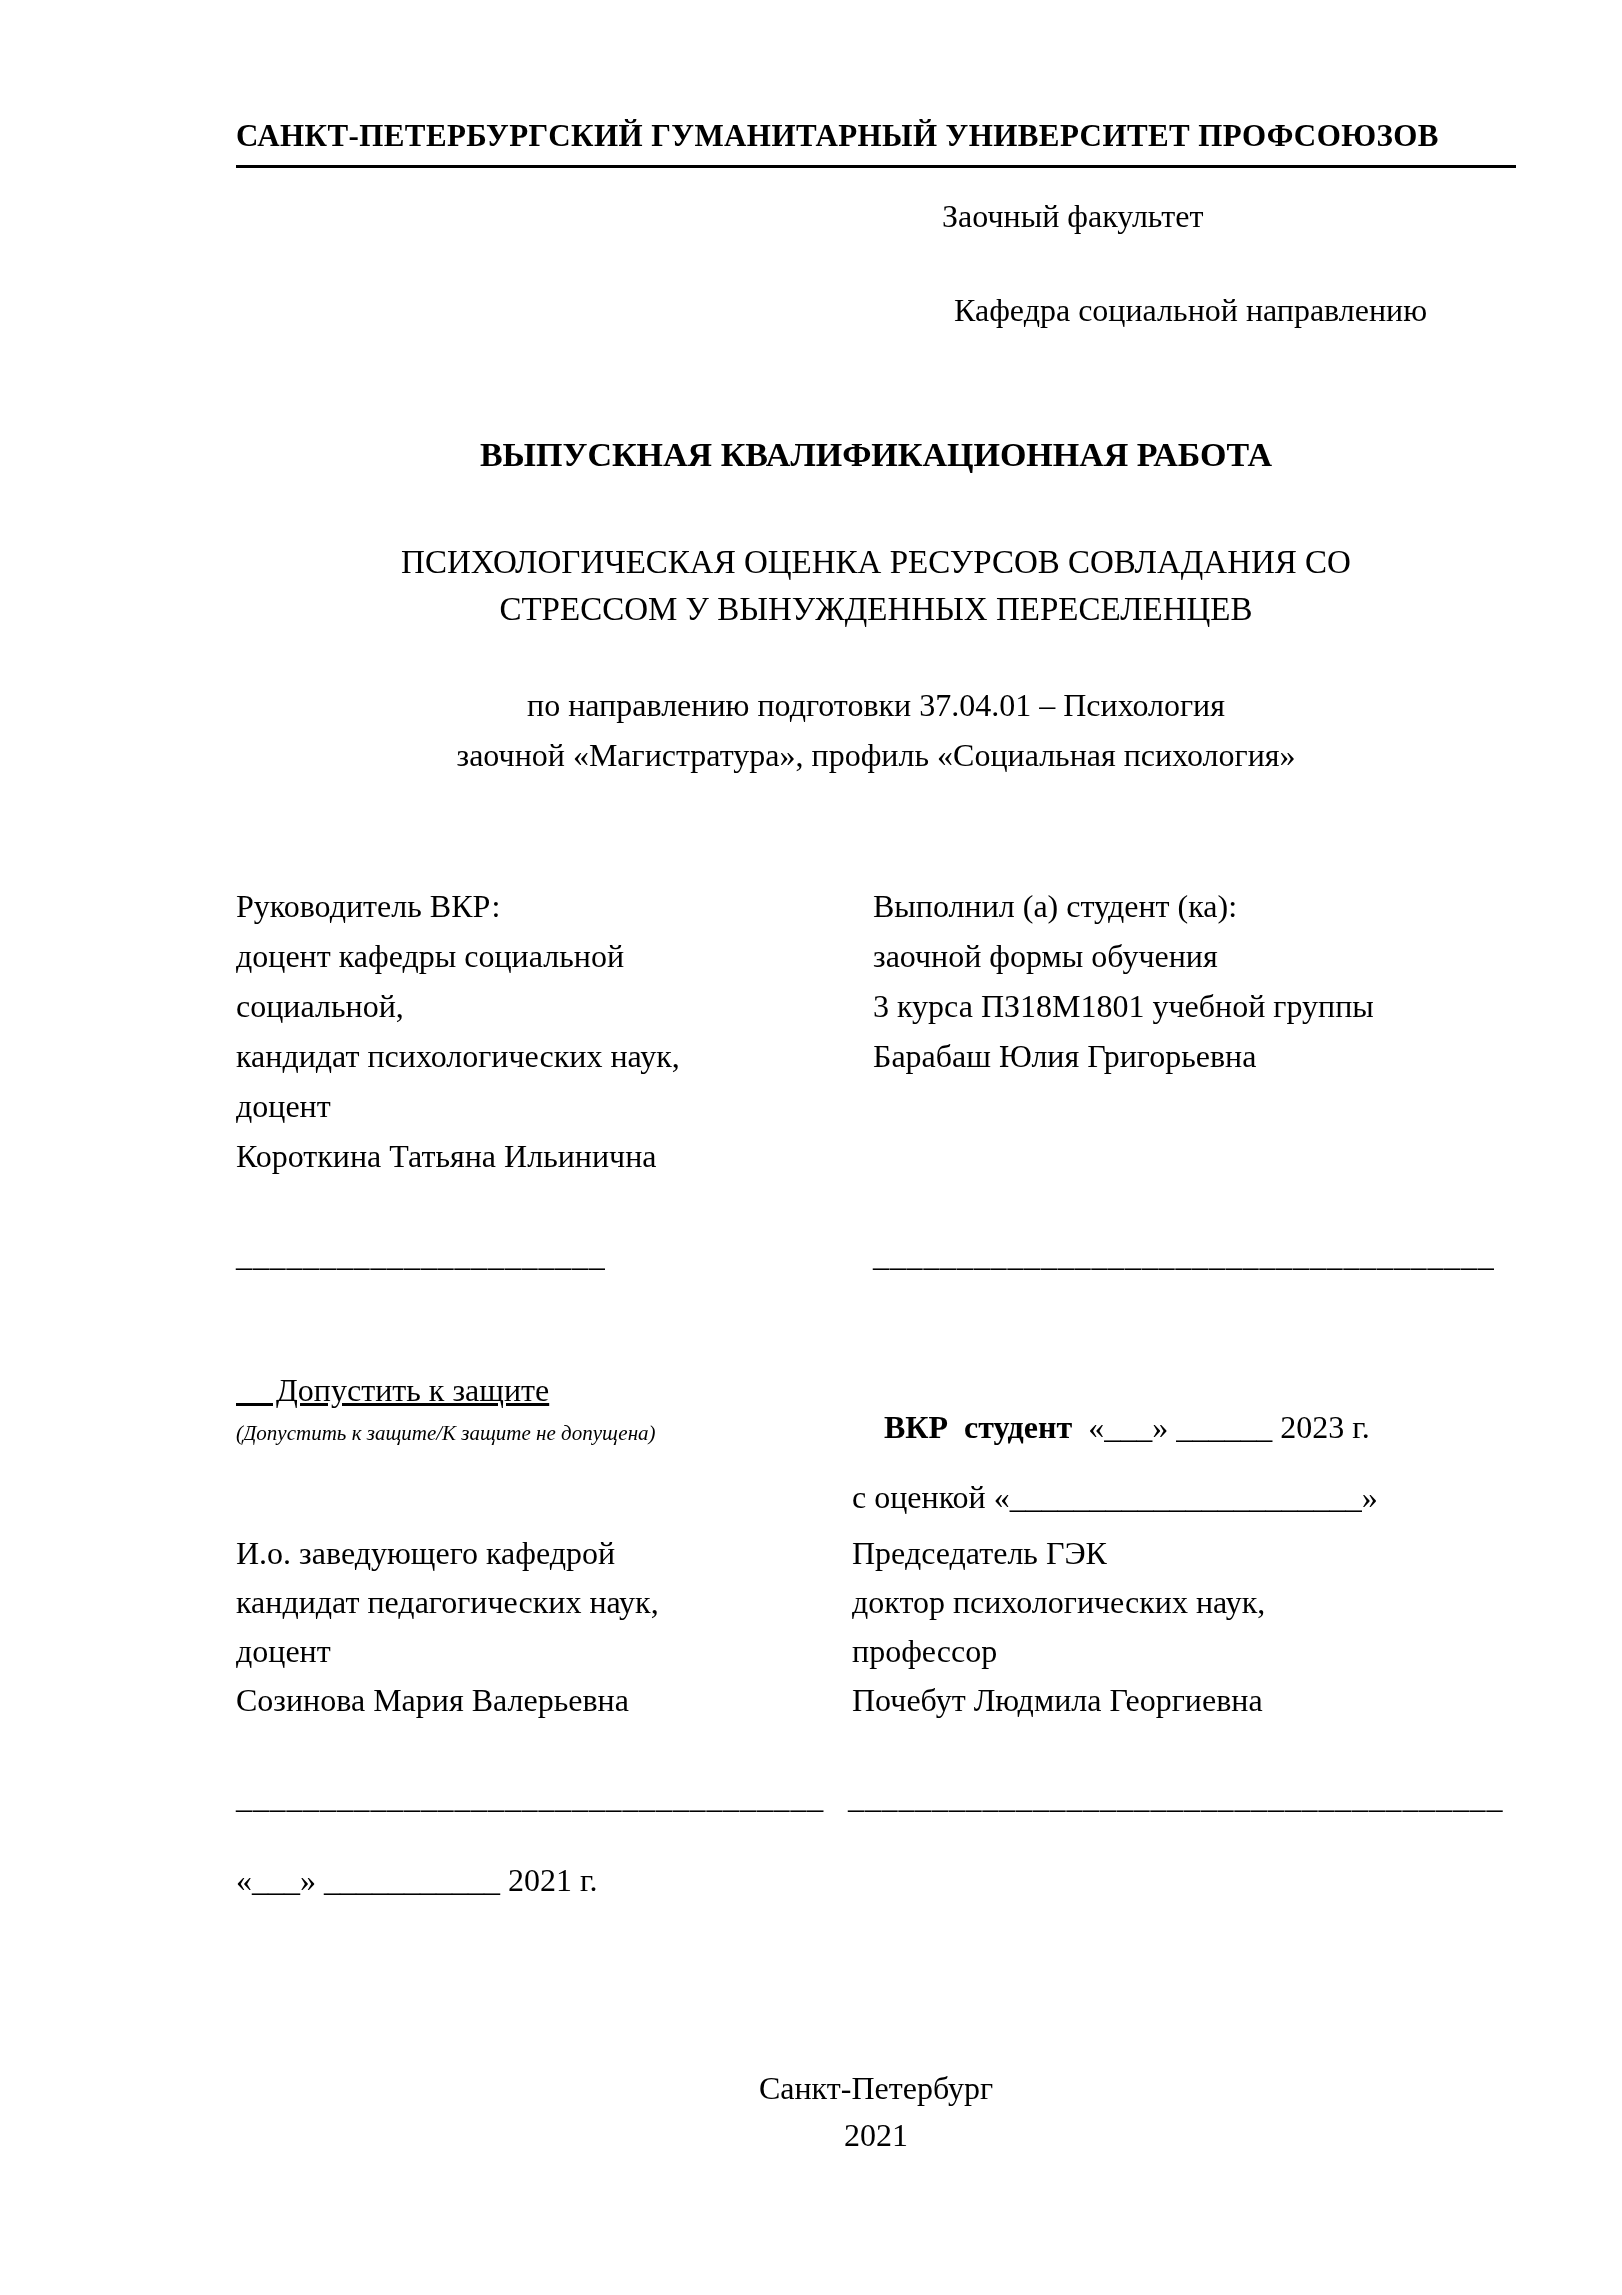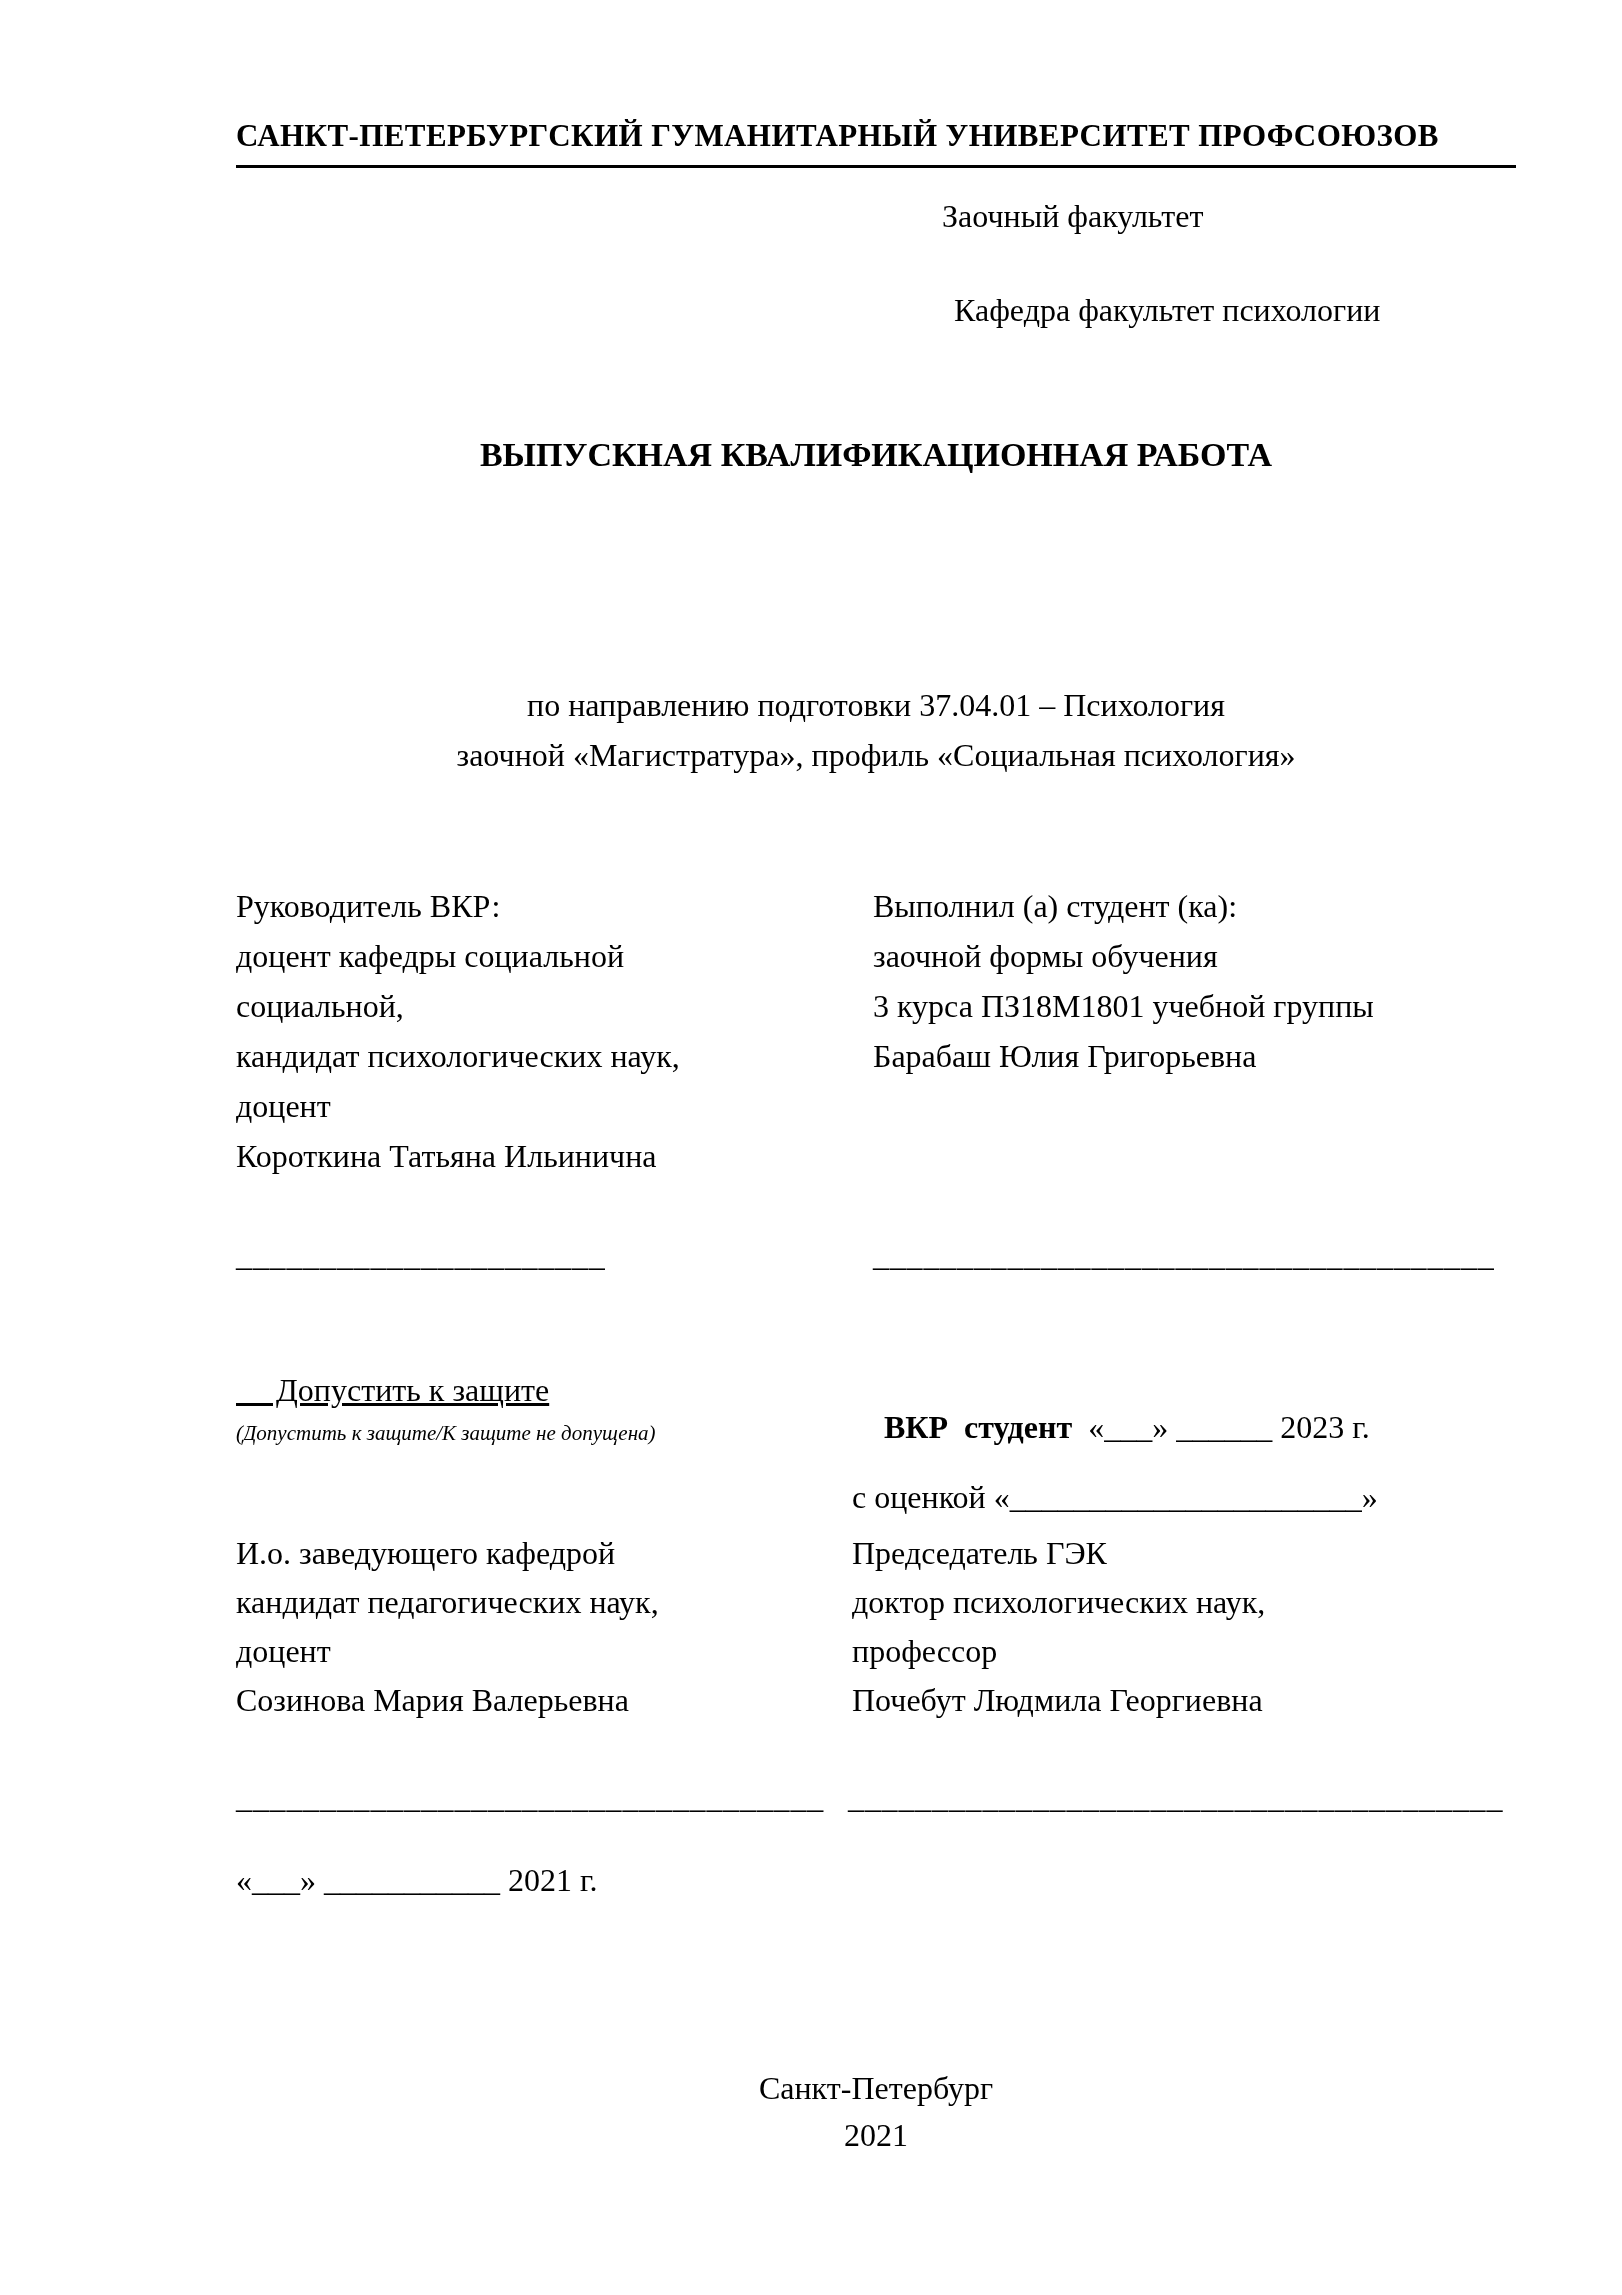--- a/index.html
+++ b/index.html
@@ -97,24 +97,28 @@
 </head>
 <body>
 
 <div class="page">
 
   <div class="abs university-band">
     <span>САНКТ-ПЕТЕРБУРГСКИЙ ГУМАНИТАРНЫЙ УНИВЕРСИТЕТ ПРОФСОЮЗОВ</span>
   </div>
 
   <div class="abs faculty">Заочный факультет</div>
-  <div class="abs department">Кафедра факультет психологии</div>
+  <div class="abs department">Кафедра социальной направлению</div>
 
   <div class="abs centered-block work-type">ВЫПУСКНАЯ КВАЛИФИКАЦИОННАЯ РАБОТА</div>
 
+  <div class="abs centered-block subject">
+    <div>ПСИХОЛОГИЧЕСКАЯ ОЦЕНКА РЕСУРСОВ СОВЛАДАНИЯ СО</div>
+    <div>СТРЕССОМ У ВЫНУЖДЕННЫХ ПЕРЕСЕЛЕНЦЕВ</div>
+  </div>
 
   <div class="abs centered-block program">
     <div>по направлению подготовки 37.04.01 – Психология</div>
     <div>заочной «Магистратура», профиль «Социальная психология»</div>
   </div>
 
   <div class="abs col-block supervisor-block">
     <div>Руководитель ВКР:</div>
     <div>доцент кафедры социальной</div>
     <div>социальной,</div>

